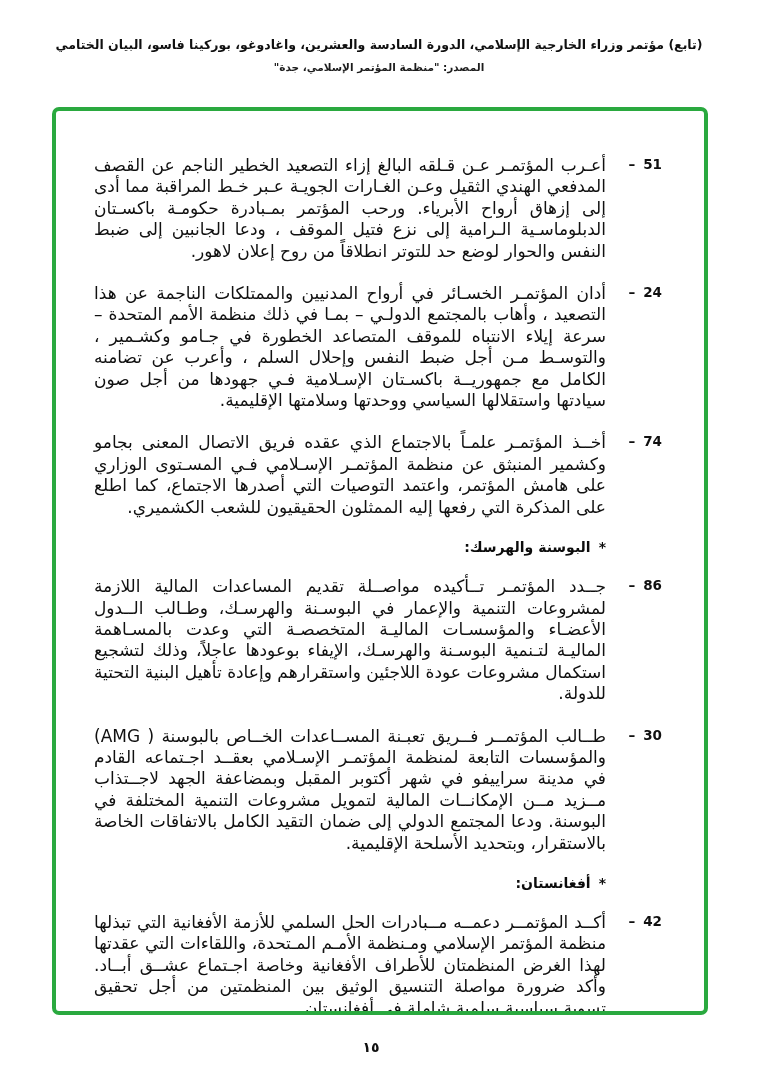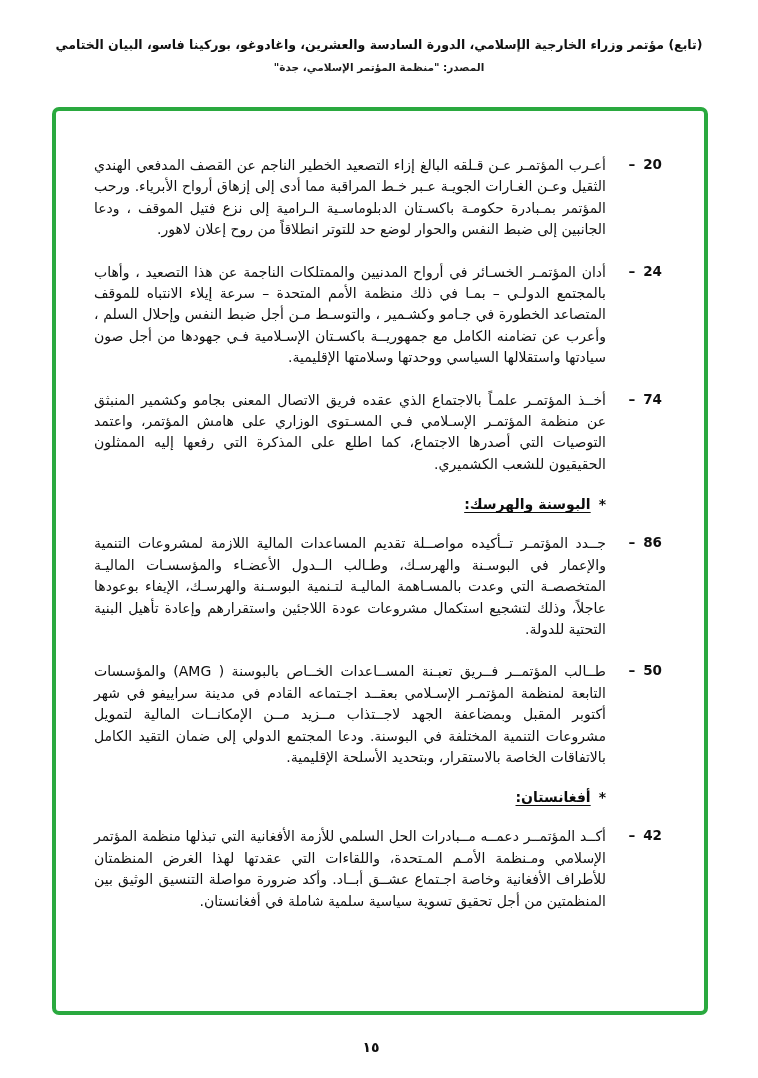--- a/index.html
+++ b/index.html
@@ -58,37 +58,36 @@
     display: flex;
     direction: rtl;
     gap: 8px;
     font-size: 13.5px;
     font-weight: bold;
     padding-top: 1px;
     color: #101010;
   }
   .itext {
     flex: 1;
-    font-size: 14px;
+    font-size: 17px;
     line-height: 21.4px;
     text-align: justify;
     text-align-last: right;
     color: #101010;
   }
   .sec-heading {
     display: flex;
     direction: rtl;
     gap: 8px;
     margin: 2px 56px 21px 0;
     font-size: 14px;
     font-weight: bold;
     color: #0c0c0c;
   }
   .sec-heading .htext {
-    text-decoration: underline;
     text-underline-offset: 3px;
     text-align: center;
   }
   .page-number {
     position: absolute;
     bottom: 24px;
     left: 0;
     right: 16px;
     text-align: center;
     font-size: 14px;
@@ -103,21 +102,21 @@
 
   <div class="doc-header">
     <div class="line1">(تابع) مؤتمر وزراء الخارجية الإسلامي، الدورة السادسة والعشرين، واغادوغو، بوركينا فاسو، البيان الختامي</div>
     <div class="line2">المصدر:  "منظمة المؤتمر الإسلامي، جدة"</div>
   </div>
 
   <div class="content-box">
 
     <div class="item">
       <div class="num">
-        <span>20</span>
+        <span>51</span>
         <span>–</span>
       </div>
       <div class="itext">أعـرب المؤتمـر عـن قـلقه البالغ إزاء التصعيد الخطير الناجم عن القصف المدفعي الهندي الثقيل وعـن الغـارات الجويـة عـبر خـط المراقبة مما أدى إلى إزهاق أرواح الأبرياء. ورحب المؤتمر بمـبادرة حكومـة باكسـتان الدبلوماسـية الـرامية إلى نزع فتيل الموقف ، ودعا الجانبين إلى ضبط النفس والحوار لوضع حد للتوتر انطلاقاً من روح إعلان لاهور.</div>
     </div>
 
     <div class="item">
       <div class="num">
         <span>24</span>
         <span>–</span>
       </div>
@@ -140,21 +139,21 @@
     <div class="item">
       <div class="num">
         <span>86</span>
         <span>–</span>
       </div>
       <div class="itext">جــدد المؤتمـر تــأكيده مواصــلة تقديم المساعدات المالية اللازمة لمشروعات التنمية والإعمار في البوسـنة والهرسـك، وطـالب الــدول الأعضـاء والمؤسسـات الماليـة المتخصصـة التي وعدت بالمسـاهمة الماليـة لتـنمية البوسـنة والهرسـك، الإيفاء بوعودها عاجلاً، وذلك لتشجيع استكمال مشروعات عودة اللاجئين واستقرارهم وإعادة تأهيل البنية التحتية للدولة.</div>
     </div>
 
     <div class="item">
       <div class="num">
-        <span>50</span>
+        <span>30</span>
         <span>–</span>
       </div>
       <div class="itext">طــالب المؤتمــر فــريق تعبـنة المســاعدات الخــاص بالبوسنة ( AMG) والمؤسسات التابعة لمنظمة المؤتمـر الإسـلامي بعقــد اجـتماعه القادم في مدينة سراييفو في شهر أكتوبر المقبل وبمضاعفة الجهد لاجــتذاب مــزيد مــن الإمكانــات المالية لتمويل مشروعات التنمية المختلفة في البوسنة. ودعا المجتمع الدولي إلى ضمان التقيد الكامل بالاتفاقات الخاصة بالاستقرار، وبتحديد الأسلحة الإقليمية.</div>
     </div>
 
     <div class="sec-heading">
       <span>*</span>
       <span class="htext">أفغانستان:</span>
     </div>
 

